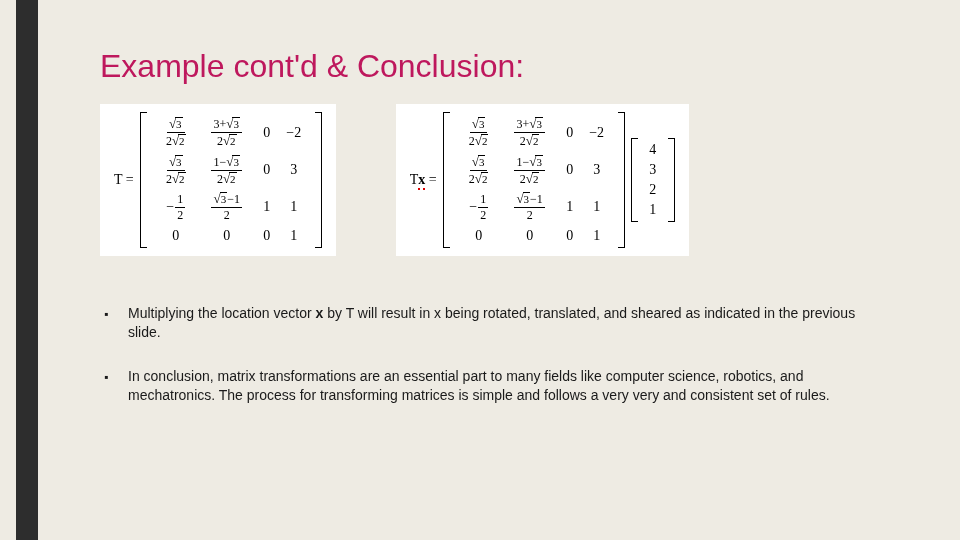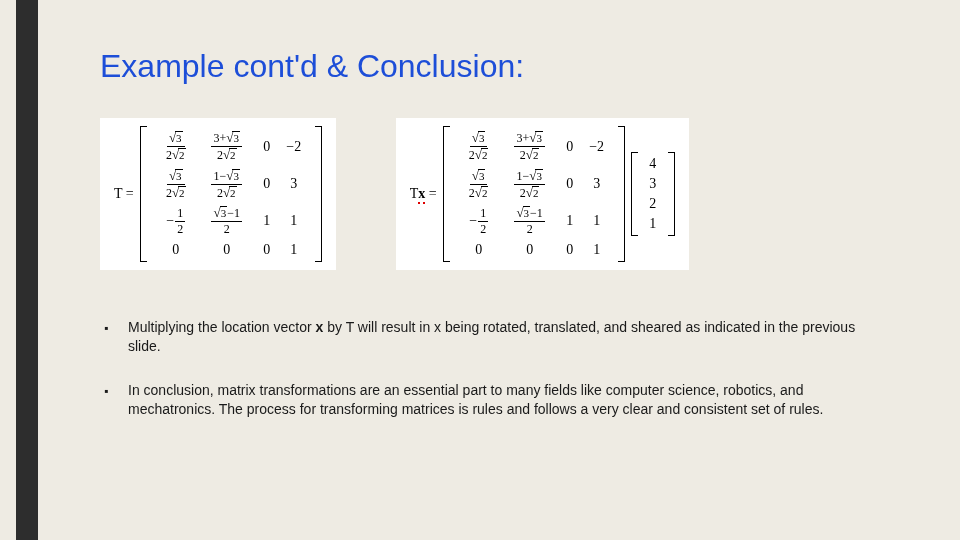--- a/index.html
+++ b/index.html
@@ -21,22 +21,22 @@
   }
   .content {
     position: absolute;
     left: 100px;
     top: 48px;
     right: 40px;
   }
   .title {
     font-size: 32px;
     font-weight: 400;
-    color: #1d4ed8;
-    margin-bottom: 33px;
+    color: #be185d;
+    margin-bottom: 19px;
   }
   .math-row {
     display: flex;
     align-items: center;
     gap: 60px;
     margin-bottom: 48px;
   }
   .math-block {
     background: #ffffff;
     padding: 8px 14px;
@@ -294,15 +294,15 @@
             </span>
         </span>
         <span class="bracket right"></span>
       </span>
     </div>
 
   </div>
 
   <ul class="bullets">
     <li>Multiplying the location vector <span class="bold">x</span> by T will result in x being rotated, translated, and sheared as indicated in the previous slide.</li>
-    <li>In conclusion, matrix transformations are an essential part to many fields like computer science, robotics, and mechatronics.  The process for transforming matrices is rules and follows a very clear and consistent set of rules.</li>
+    <li>In conclusion, matrix transformations are an essential part to many fields like computer science, robotics, and mechatronics.  The process for transforming matrices is simple and follows a very very and consistent set of rules.</li>
   </ul>
 </div>
 
 </body></html>

